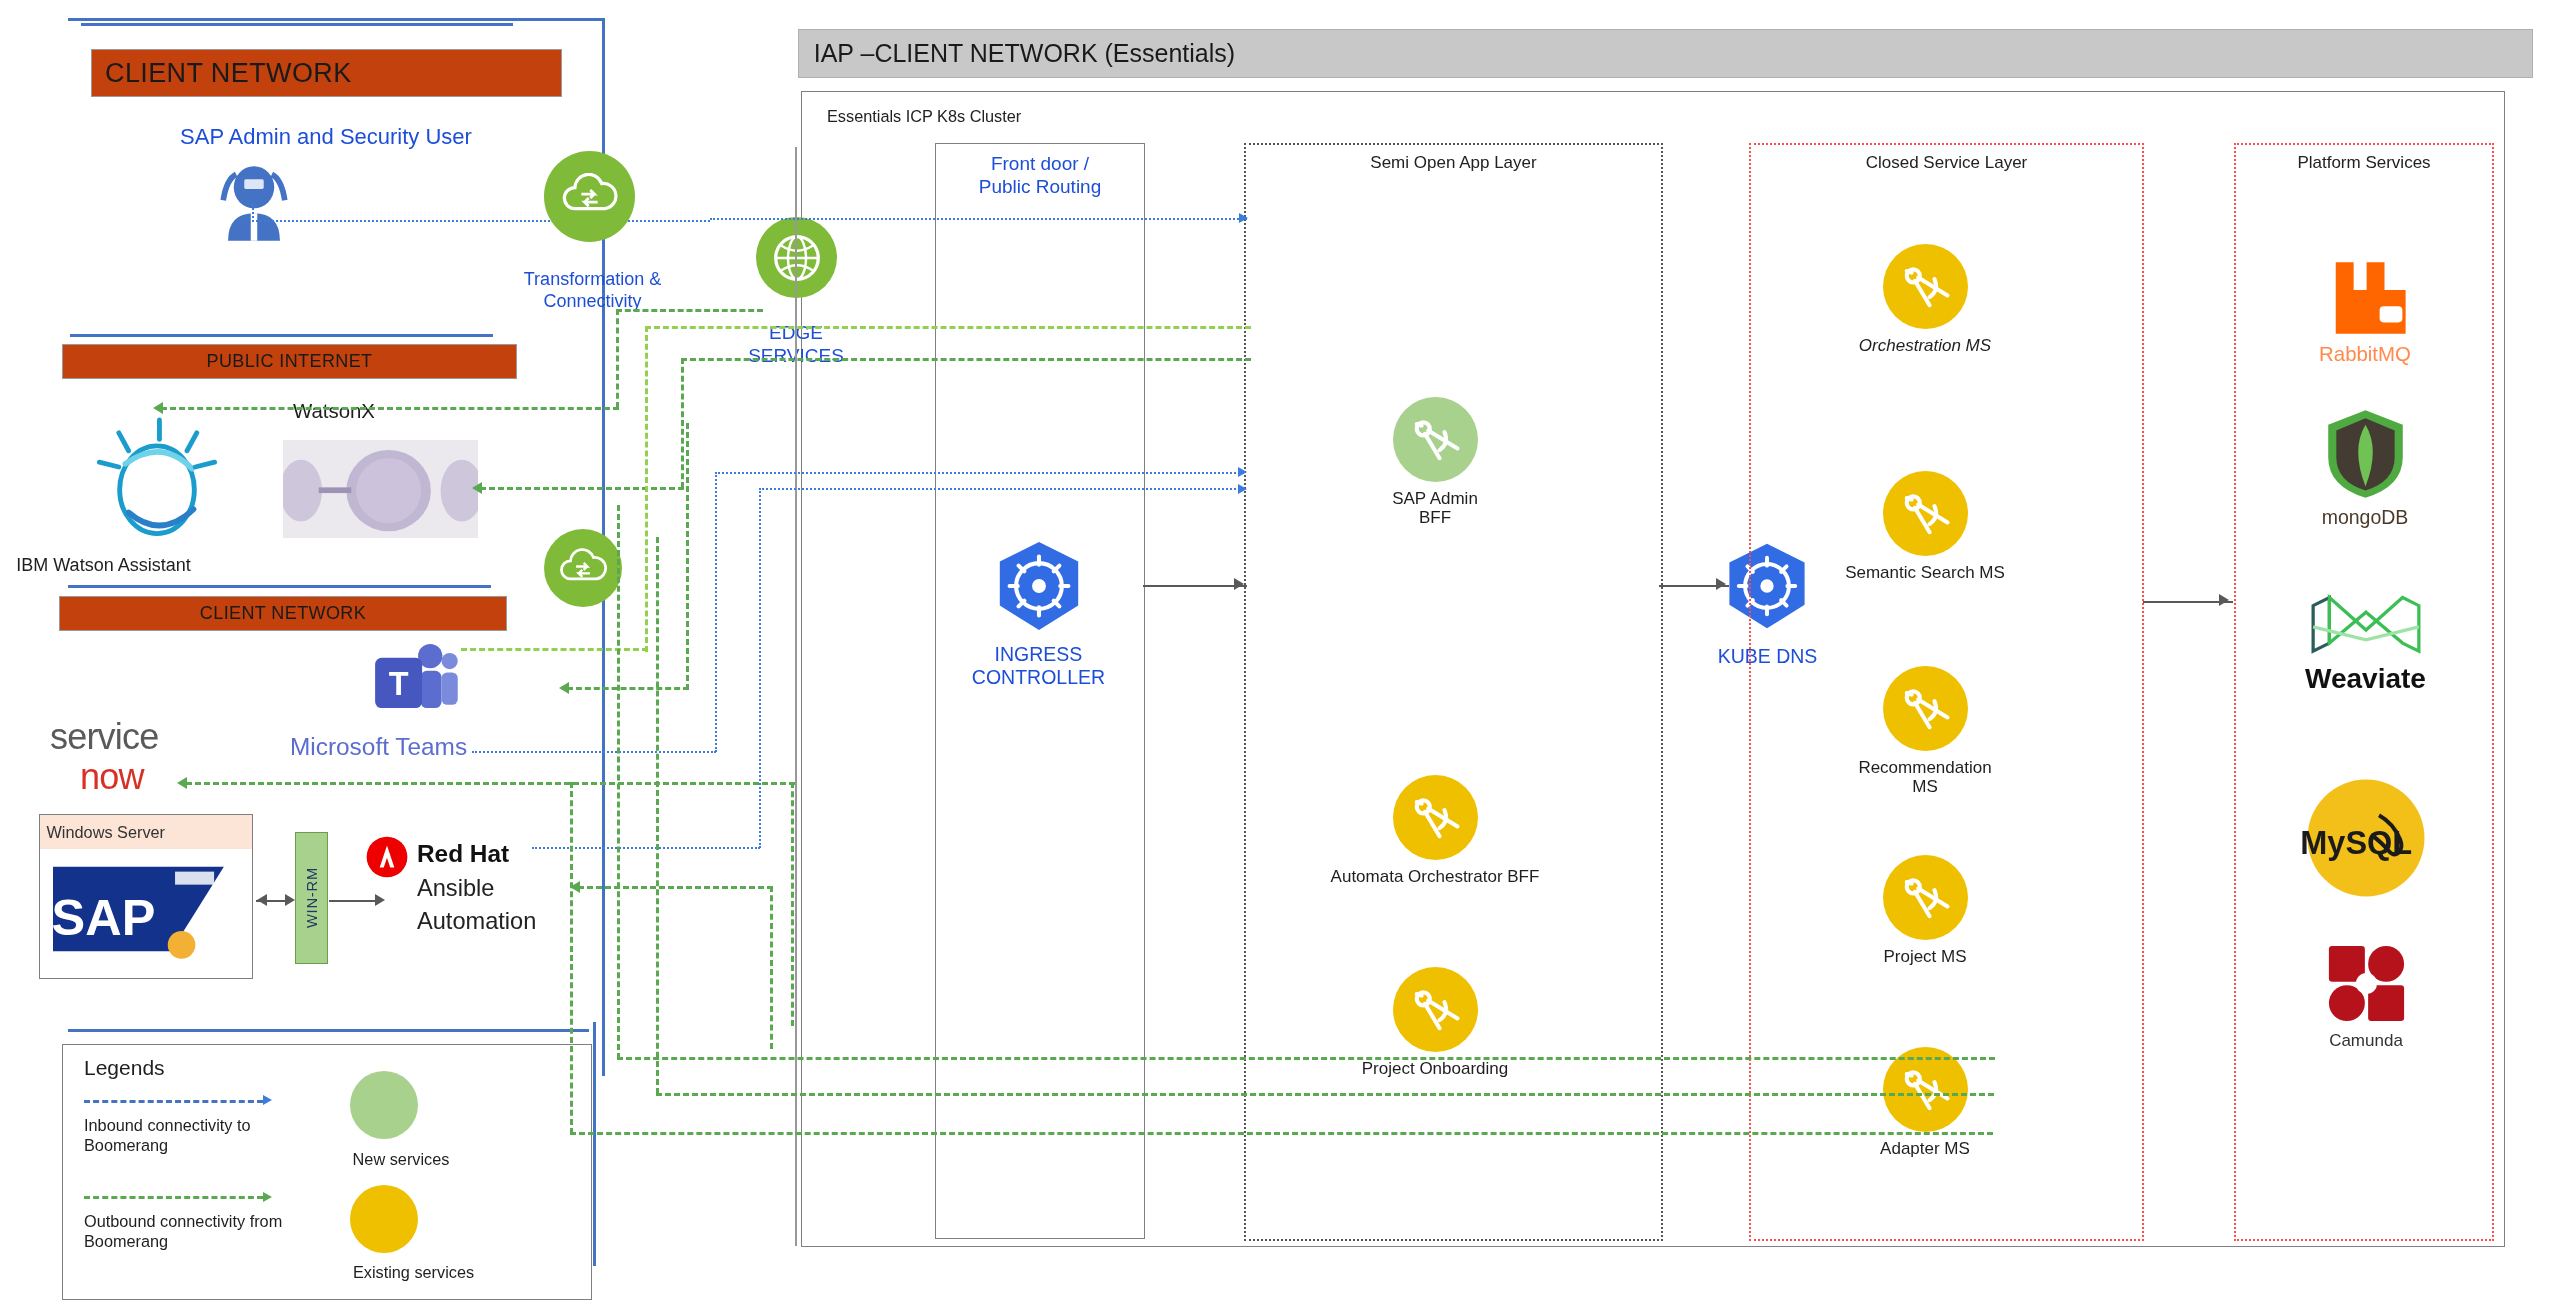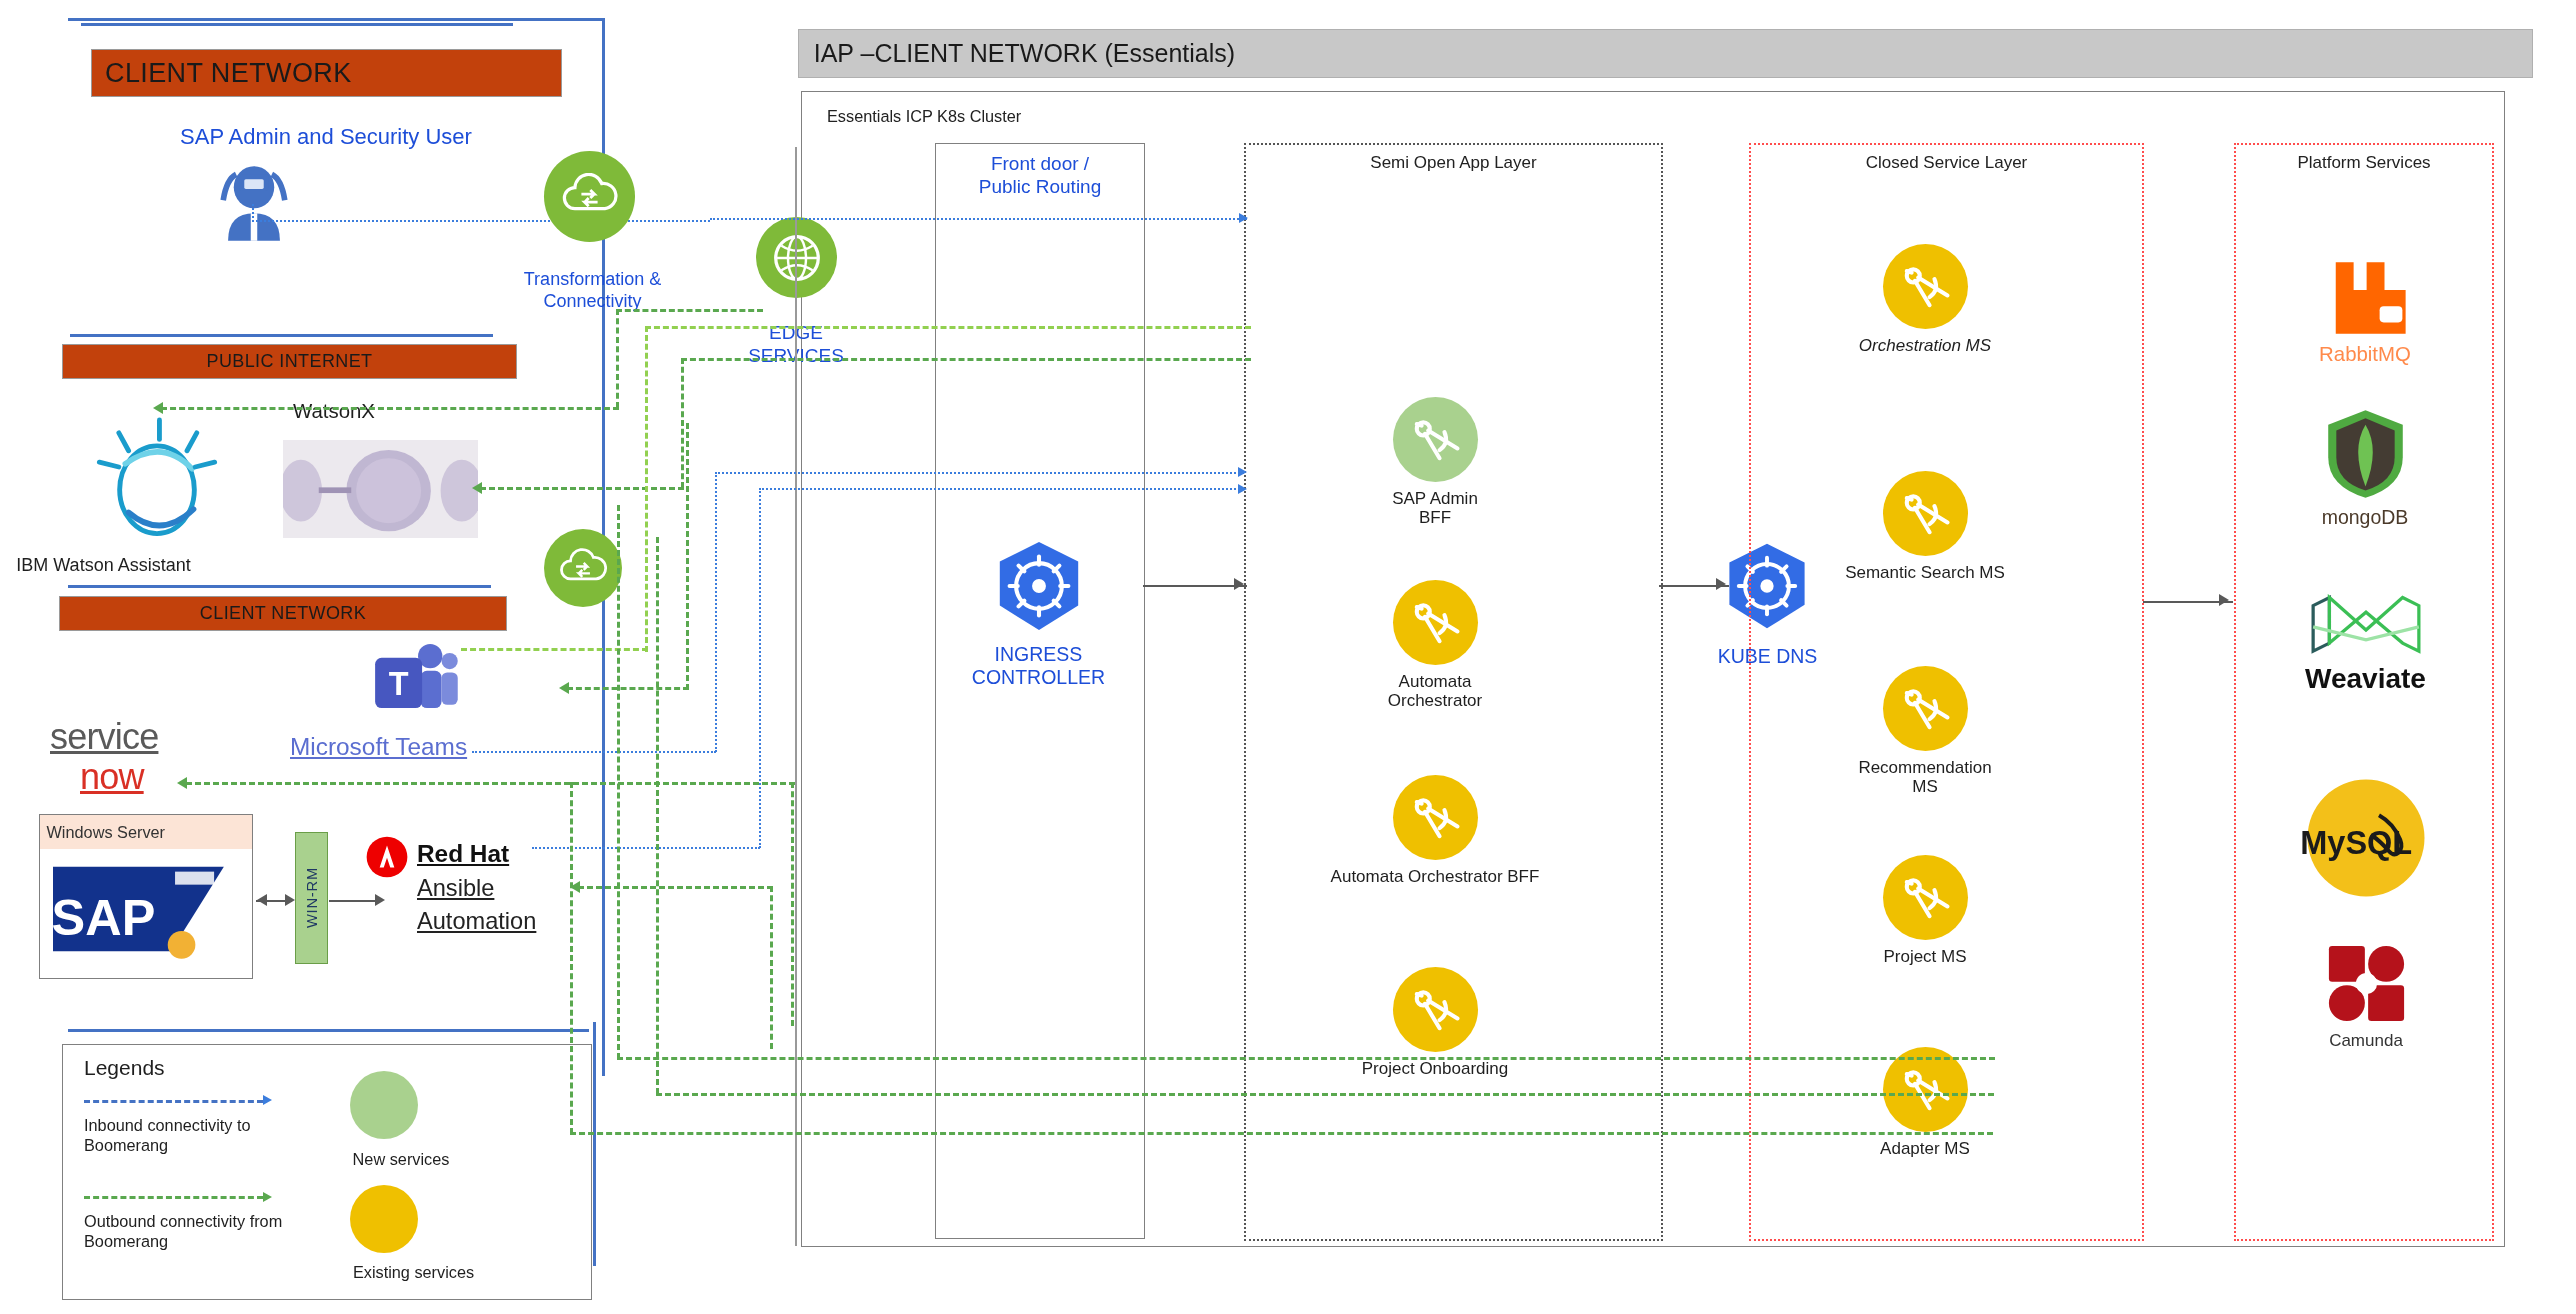--- a/index.html
+++ b/index.html
@@ -60,21 +60,21 @@
   .arrow-l-g{position:absolute;width:0;height:0;border-right:10.6px solid #5aa84f;border-top:6.5px solid transparent;border-bottom:6.5px solid transparent;}
   .arrow-r-b{position:absolute;width:0;height:0;border-left:9px solid #3b7ddd;border-top:5.7px solid transparent;border-bottom:5.7px solid transparent;}
   
   .legend-box{border:1.6px solid #808080;background:#fff;}
   .legend-title{font-size:21px;color:#1f1f1f;}
   .legend-txt{font-size:16.3px;color:#1f1f1f;line-height:1.25;}
   .lg-dash-blue{border-top:3.3px dashed #4472c4;}
   .lg-dash-green{border-top:3.3px dashed #5aa84f;}
   .lg-disc{border-radius:50%;}
   
-  .brand-txt{position:absolute;text-decoration:underline;}
+  .brand-txt{position:absolute;}
   .winsrv{border:1.6px solid #7f7f7f;background:#fff;}
   .winsrv-hdr{background:#fce4d6;font-size:16.3px;color:#333;display:flex;align-items:center;padding-left:6.5px;}
   .winrm{background:#a9d18e;border:0.8px solid #6a9e48;display:flex;align-items:center;justify-content:center;}
   .winrm span{writing-mode:vertical-rl;transform:rotate(180deg);font-size:14.7px;color:#1f3864;letter-spacing:0.8px;}
   .teams-lbl{color:#5b6ed0;font-size:24.4px;}
   .sn-service{font-size:36px;color:#5a5a5a;letter-spacing:-0.8px;}
   .sn-now{font-size:36px;color:#d93025;letter-spacing:-0.8px;}
   .rh-name{font-size:24.4px;color:#111;font-weight:bold;}
   .rh-sub{font-size:23.6px;color:#222;line-height:1.1;}
   .weav-lbl{font-size:28px;font-weight:bold;color:#111;}
@@ -288,34 +288,20 @@
             <line x1="22" y1="28" x2="40" y2="58"></line>
             <line x1="26" y1="24" x2="62" y2="46"></line>
             <path d="M46 26 q6 14-6 22"></path>
             <line x1="12" y1="16" x2="18" y2="18"></line>
           </g>
         </svg>
       </div>
     <div class="lbl">SAP Admin BFF</div>
   </div>
 
-  <div class="node" style="left:1374px;top:580px;">
-    <div class="disc yellow">
-        <svg width="57" height="57" viewBox="0 0 70 70">
-          <g stroke="#ffffff" stroke-width="5" fill="none" stroke-linecap="round">
-            <circle cx="20" cy="22" r="8"></circle>
-            <line x1="22" y1="28" x2="40" y2="58"></line>
-            <line x1="26" y1="24" x2="62" y2="46"></line>
-            <path d="M46 26 q6 14-6 22"></path>
-            <line x1="12" y1="16" x2="18" y2="18"></line>
-          </g>
-        </svg>
-      </div>
-    <div class="lbl">Automata Orchestrator</div>
-  </div>
 
   <div class="node" style="left:1374px;top:775px;">
     <div class="disc yellow">
         <svg width="57" height="57" viewBox="0 0 70 70">
           <g stroke="#ffffff" stroke-width="5" fill="none" stroke-linecap="round">
             <circle cx="20" cy="22" r="8"></circle>
             <line x1="22" y1="28" x2="40" y2="58"></line>
             <line x1="26" y1="24" x2="62" y2="46"></line>
             <path d="M46 26 q6 14-6 22"></path>
             <line x1="12" y1="16" x2="18" y2="18"></line>

